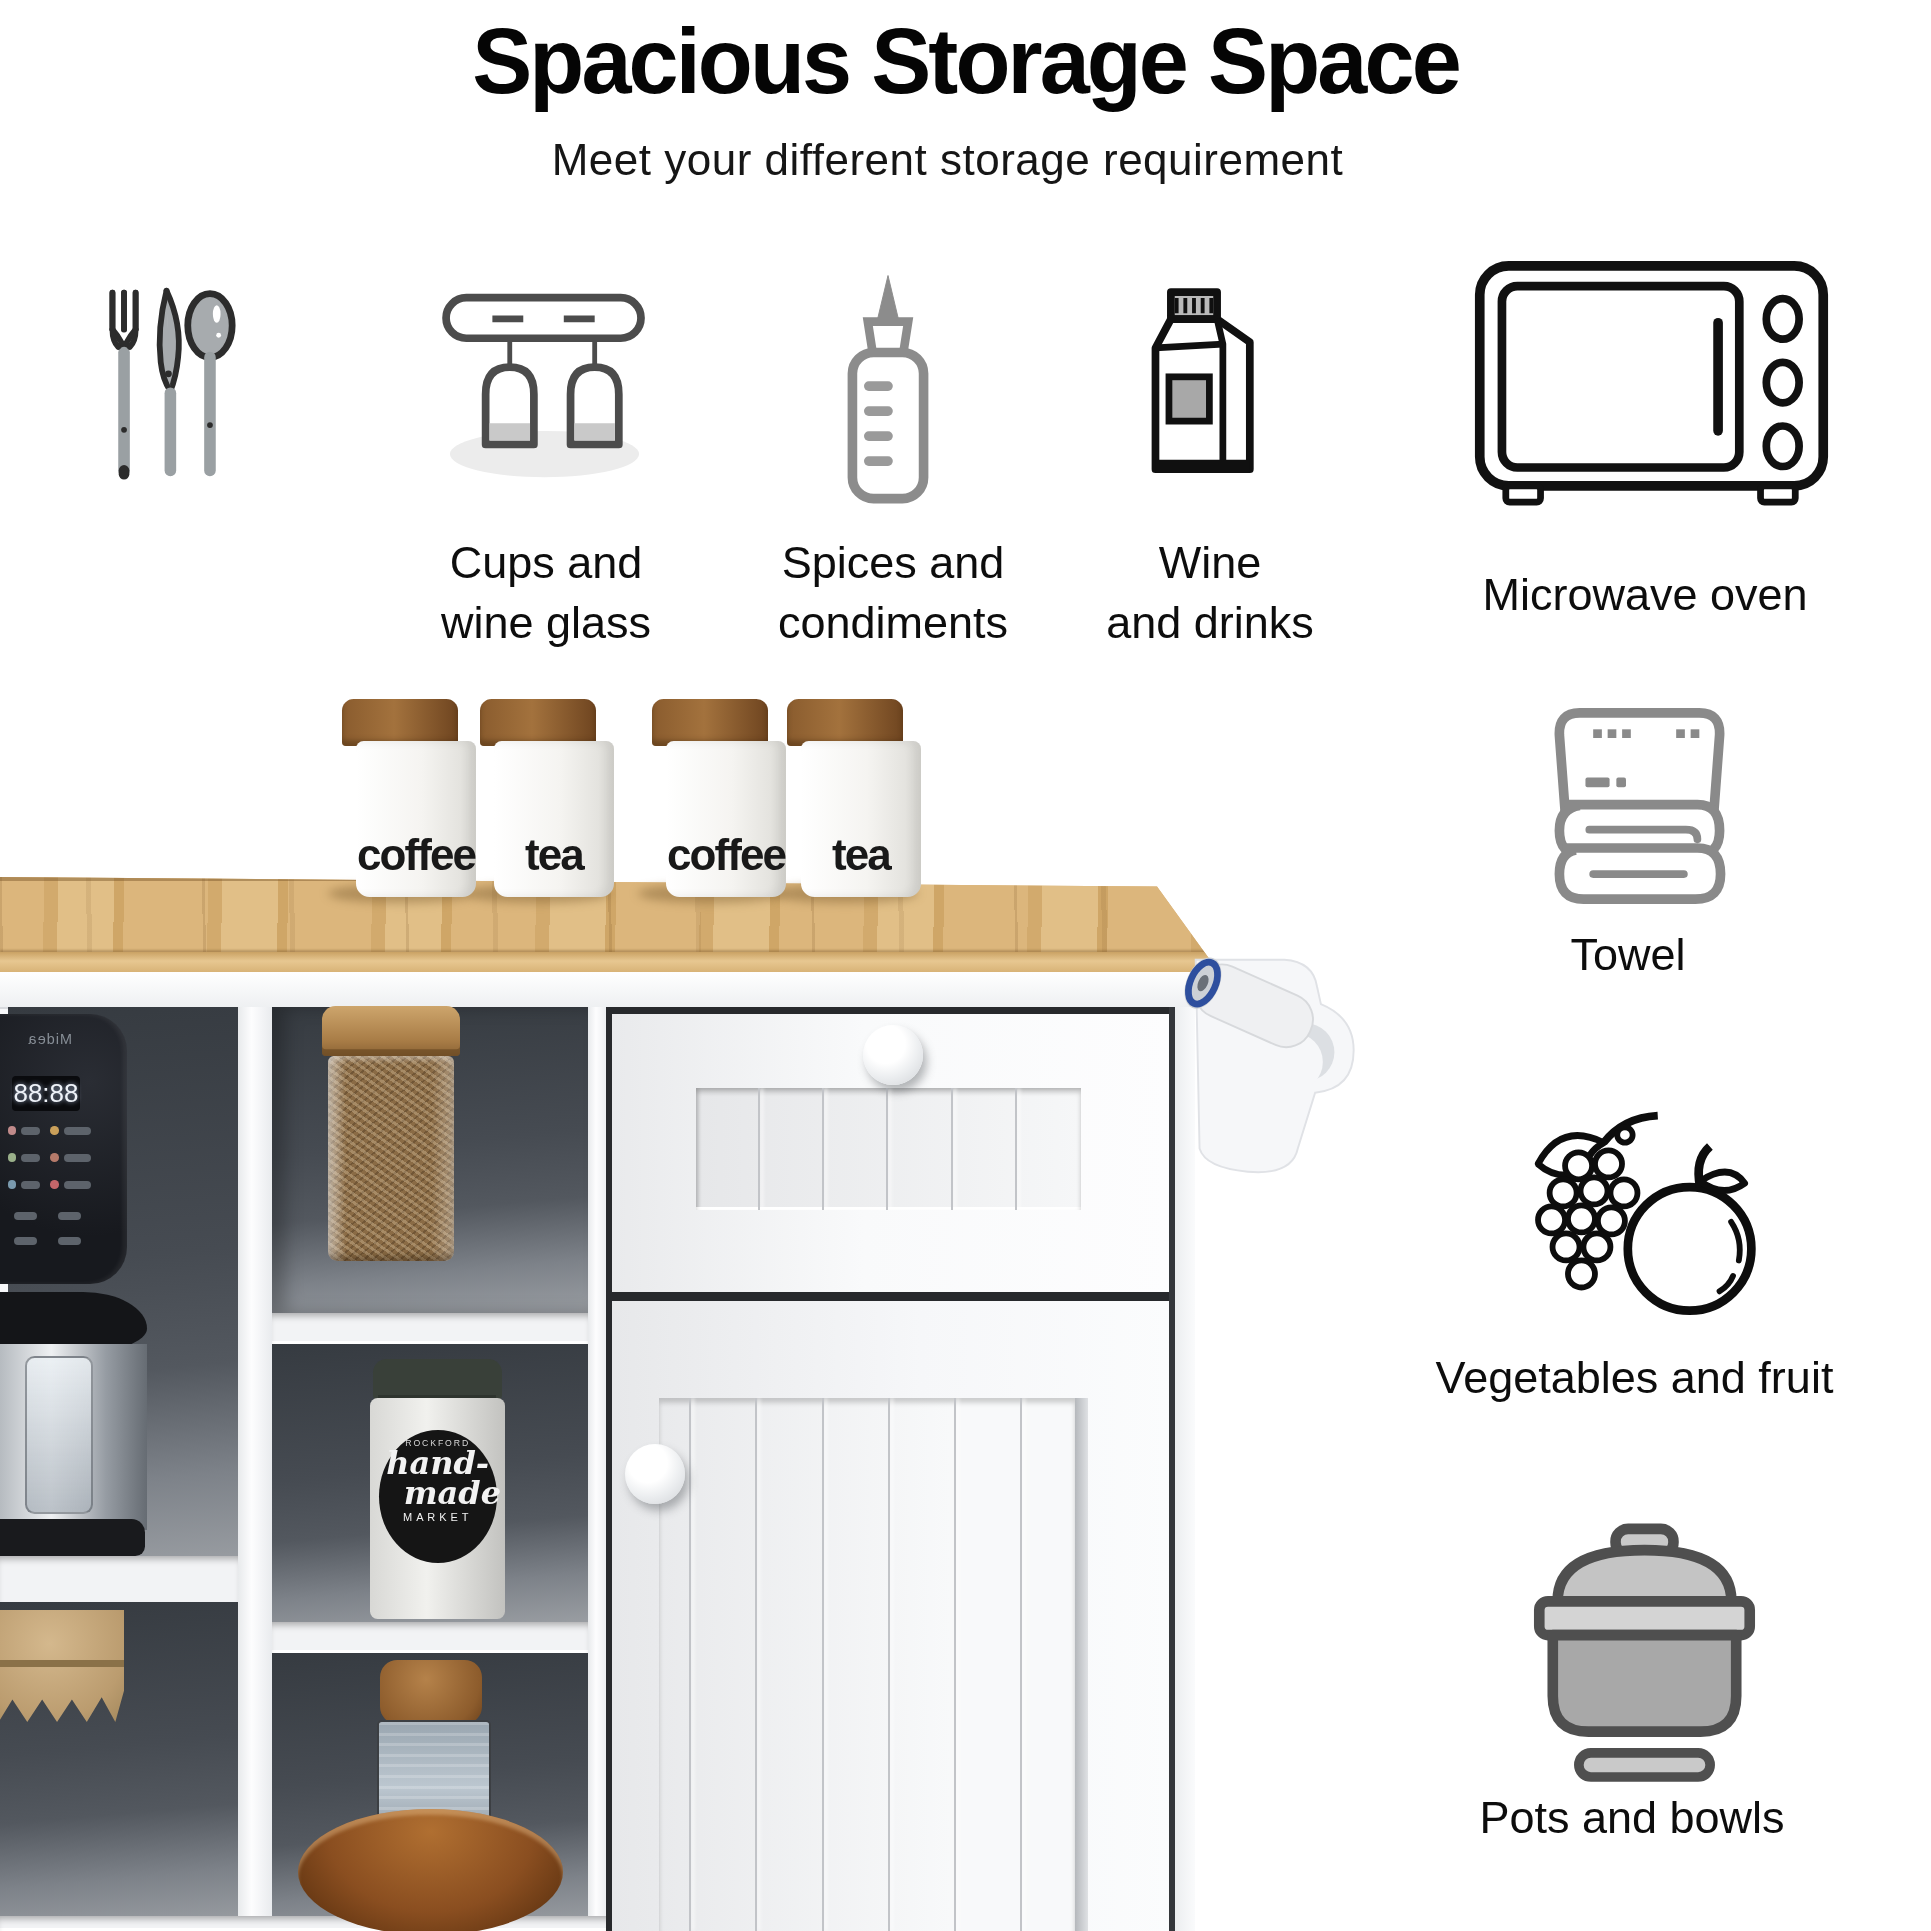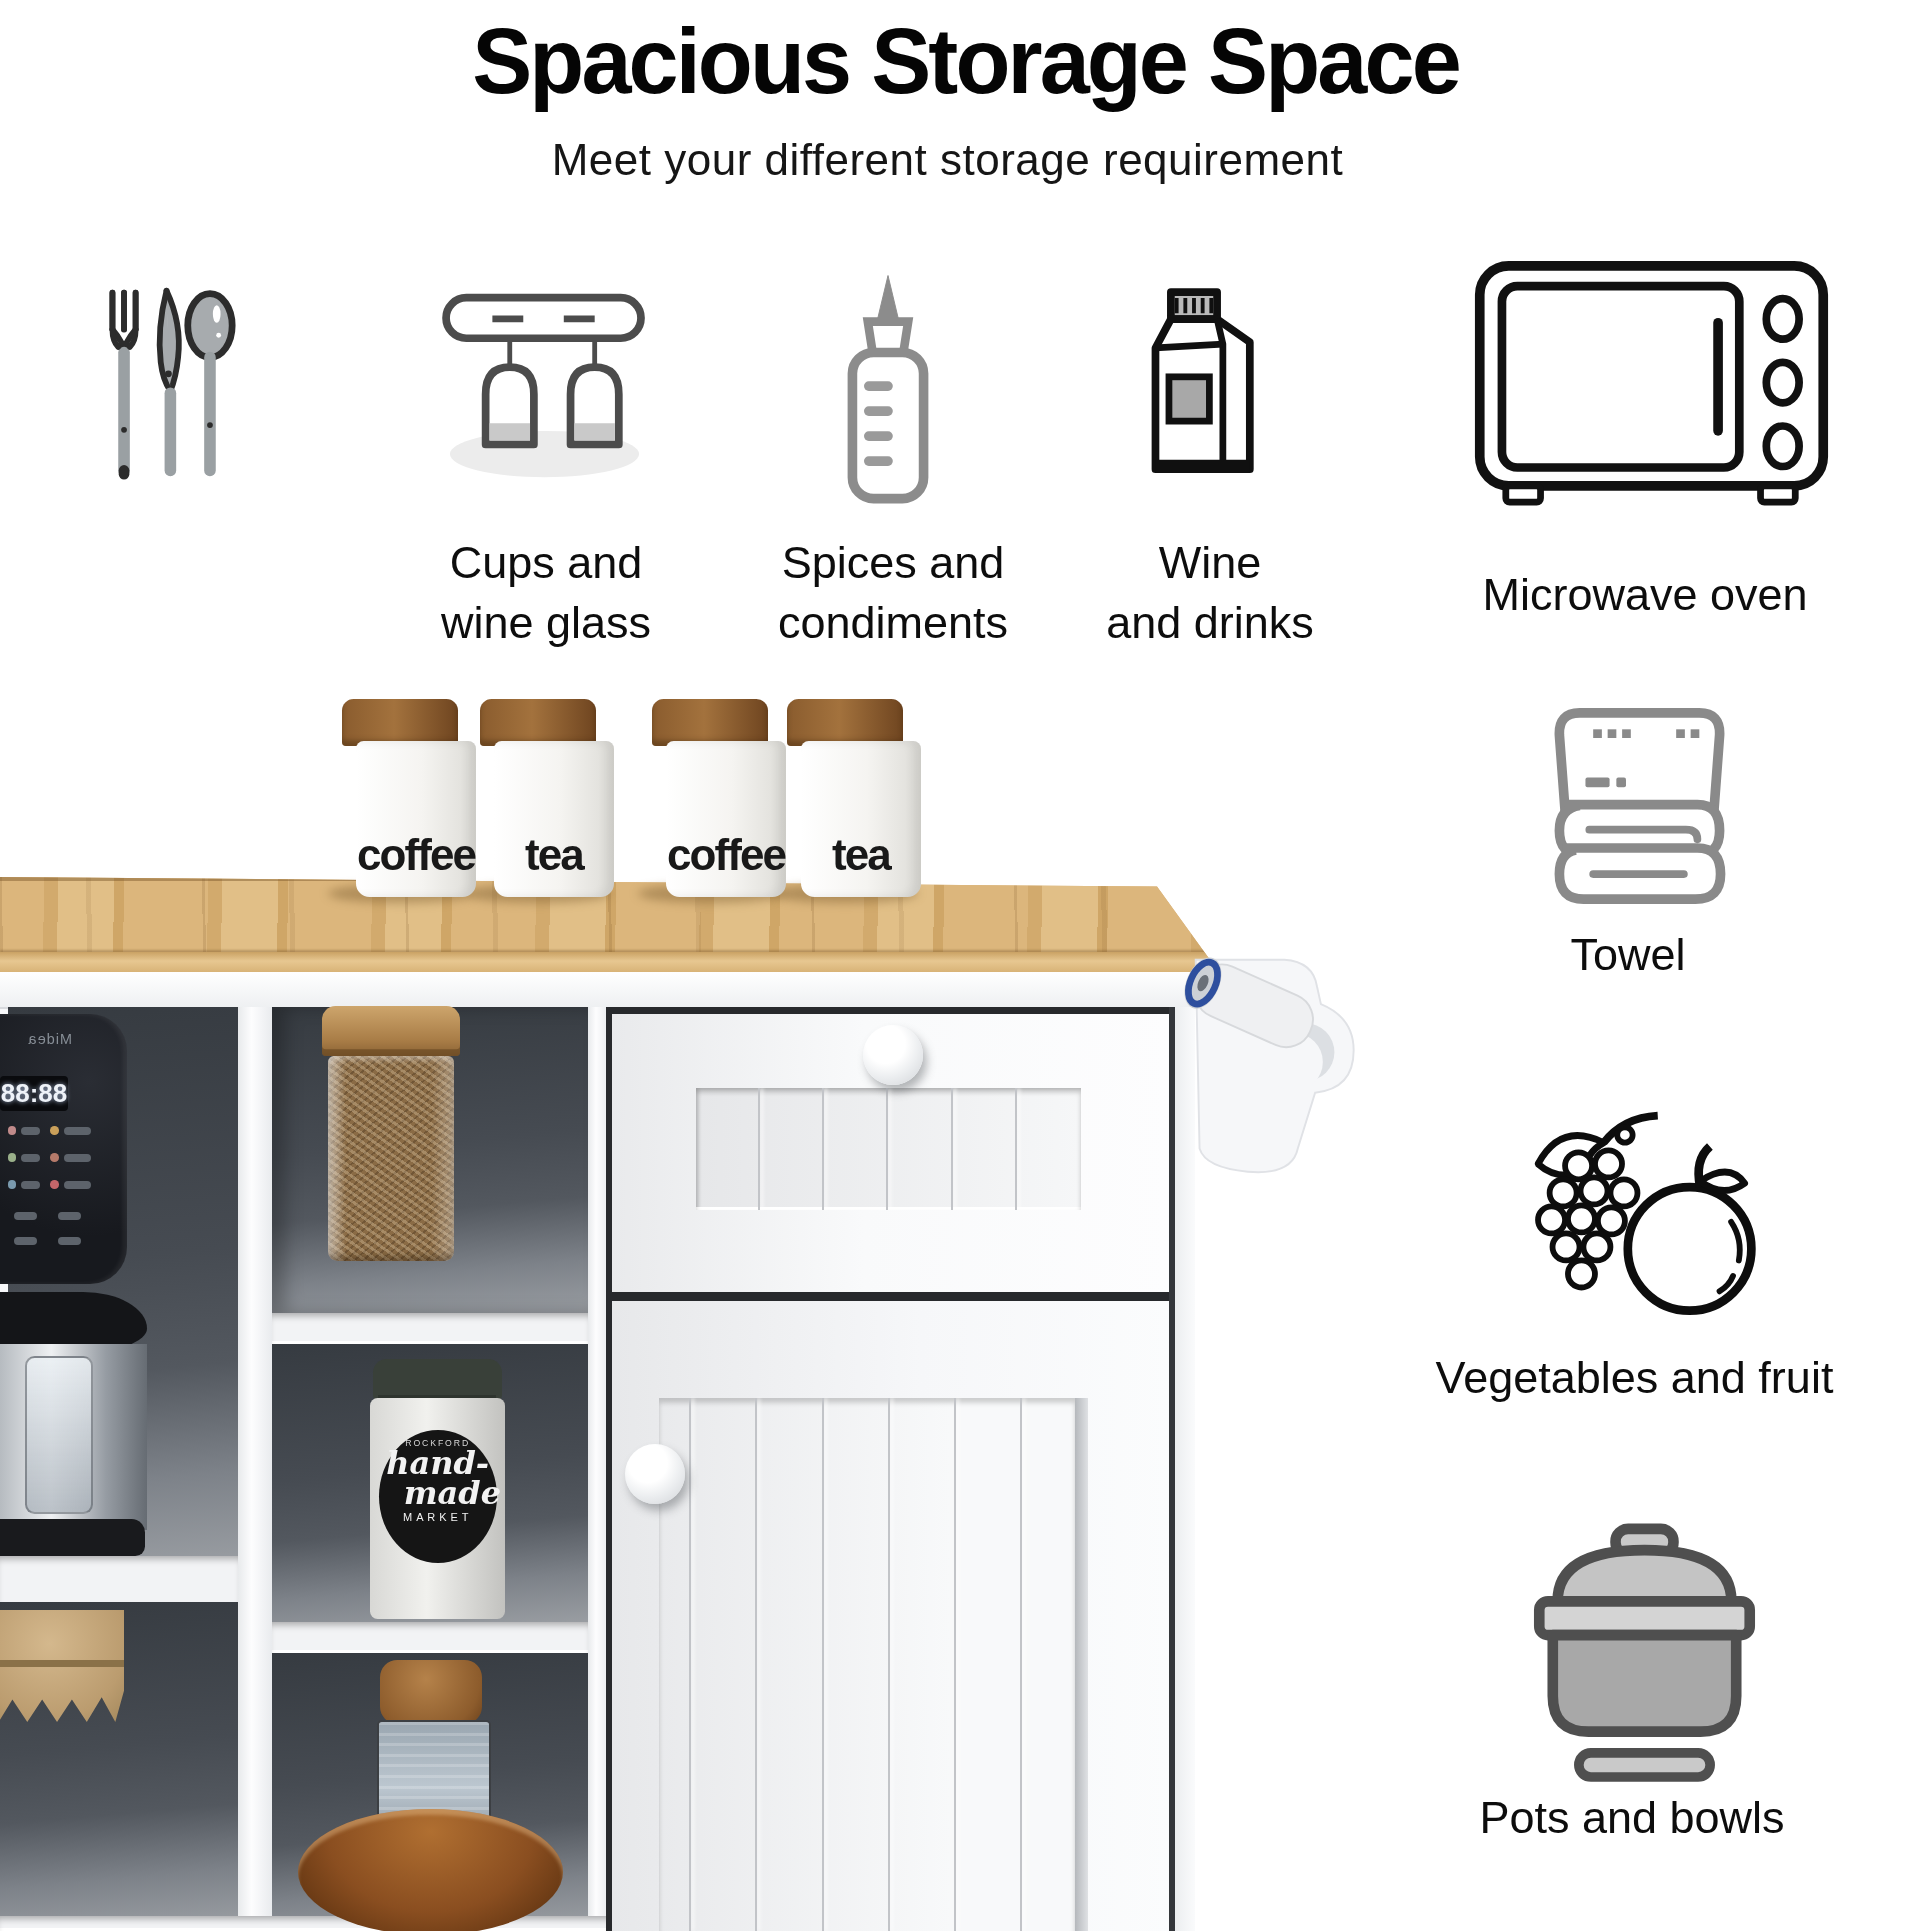--- a/index.html
+++ b/index.html
@@ -64,22 +64,22 @@
   .doorpanel{left:47px;top:97px;width:416px;height:533px;
       background:linear-gradient(90deg,#e9eaec,#f8f9fa 70%);
       box-shadow:inset 0 4.8px 5.8px rgba(0,0,0,.18);}
   .groove{left:463px;top:97px;width:12.6px;height:533px;background:linear-gradient(90deg,#b5b8bc,#dfe1e4);}
 
   
   .cooker{left:0;top:42px;width:127px;height:270px;border-radius:0 37px 37px 0;
       background:radial-gradient(circle at 70% 25%,#2a2d34,#17191e 70%);
       box-shadow:inset -3.9px 0 5.8px rgba(255,255,255,.07);}
   .brand{left:3.9px;top:17.4px;width:68px;font-size:14.5px;color:#868d95;transform:scaleX(-1);letter-spacing:1px;}
-  .ckdisplay{left:0;top:62px;width:68px;height:35px;border-radius:3.9px;background:#0a0b0e;
-      font-size:26px;font-weight:700;color:#eef2f8;text-align:center;line-height:35px;
+  .ckdisplay{left:12px;top:62px;width:68px;height:35px;border-radius:3.9px;background:#0a0b0e;
+      font-size:26px;font-weight:400;color:#eef2f8;text-align:center;line-height:35px;
       text-shadow:0 0 5.8px rgba(200,220,255,.8);}
   .mrow{height:7.7px;border-radius:3.9px;background:#5d636b;}
   .mdot{width:8.7px;height:8.7px;border-radius:50%;}
   .kettle-lid{left:0;top:320px;width:147px;height:60px;border-radius:0 50% 50% 0/0 70% 45% 0;background:#141518;}
   .kettle-body{left:0;top:372px;width:147px;height:186px;
       background:linear-gradient(90deg,#b6bbc0,#eef0f2 35%,#969ca3 72%,#666c73);}
   .kettle-glass{left:25px;top:11.6px;width:64px;height:154px;border-radius:9.7px;
       background:linear-gradient(180deg,rgba(235,240,244,.85),rgba(170,178,186,.75));
       border:2.9px solid rgba(90,95,102,.6);}
   .kettle-base{left:0;top:547px;width:145px;height:37px;border-radius:0 13.5px 9.7px 0;background:#191a1d;}

